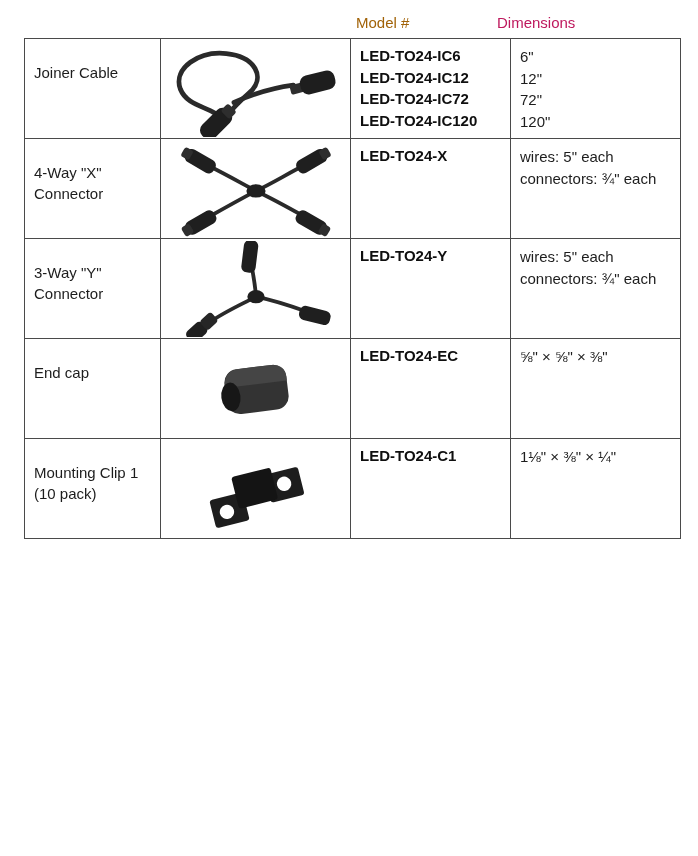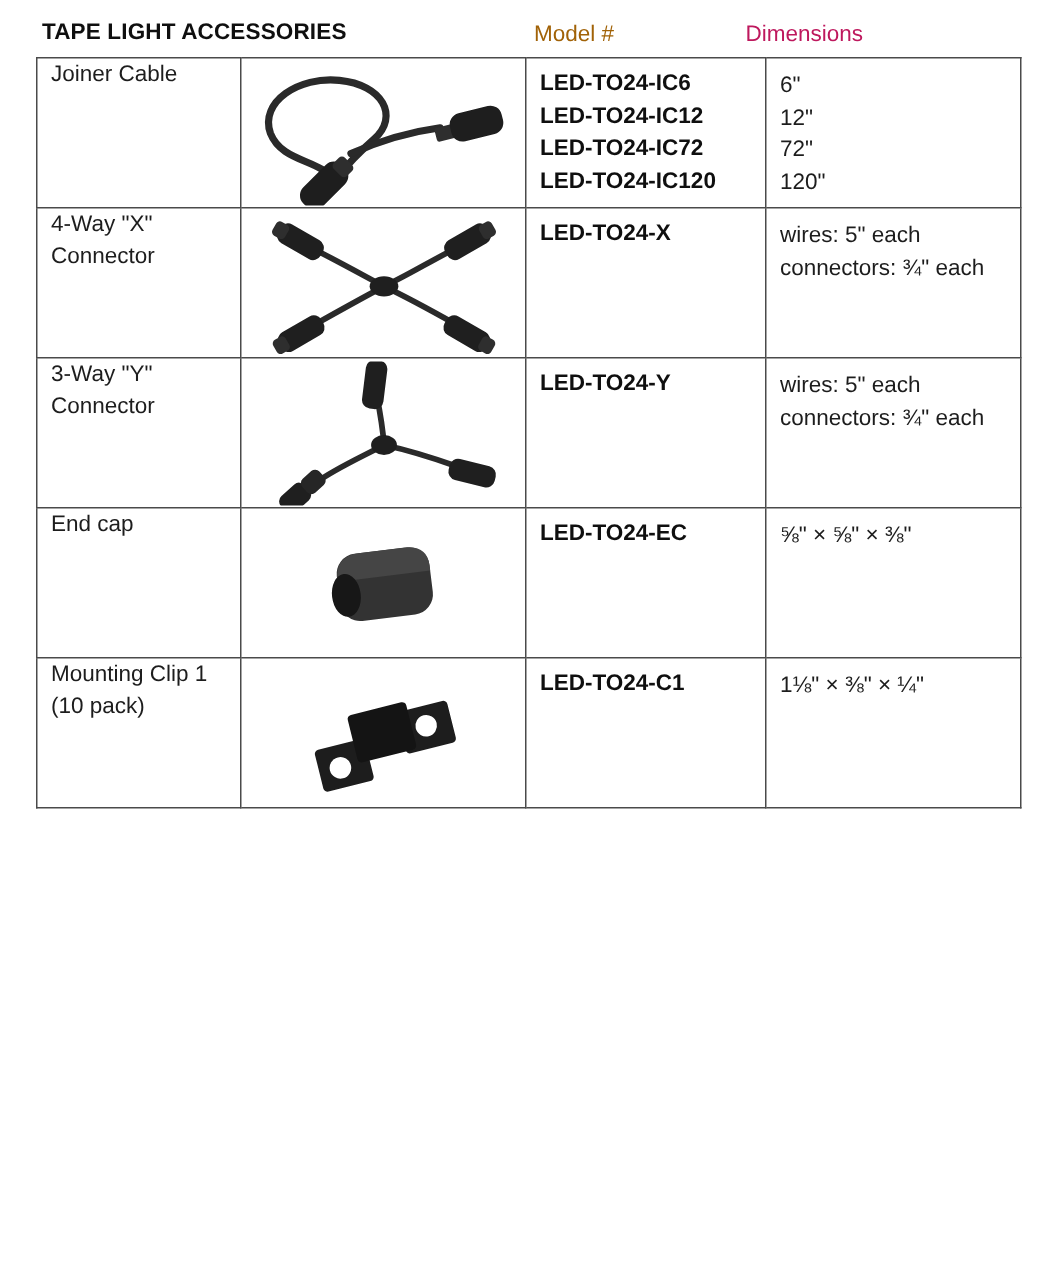--- a/index.html
+++ b/index.html
@@ -22,37 +22,36 @@
 
   table.acc {
     border-collapse: collapse;
     margin-left: 24px;
     table-layout: fixed;
     width: 656px;
   }
   .acc td { border: 1.5px solid #4a4a4a; vertical-align: top; }
   .acc tr { height: 100px; }
 
-  td.name-cell  { padding: 0 6px 6px 9px; }
+  td.name-cell  { padding: 23px 6px 6px 9px; }
   td.img-cell   { padding: 0; text-align: center; vertical-align: middle; }
   td.model-cell { padding: 6px 6px 6px 9px; }
   td.dims-cell  { padding: 7px 6px 6px 9px; }
 
   .name { font-size: 15px; line-height: 21px; white-space: pre-line; color: #1d1d1d; }
   .model-line { font-size: 15px; font-weight: 700; line-height: 21.5px; color: #0f0f0f; }
   .dim-line { font-size: 15px; line-height: 21.5px; color: #1d1d1d; }
 
   svg.product { display: block; margin: 0 auto; }
 </style>
 </head>
 <body>
 
 <div>
   <div class="header-bar">
-    <div class="page-title">TAPE LIGHT ACCESSORIES</div>
     <div class="col-head-model">Model #</div>
     <div class="col-head-dims">Dimensions</div>
   </div>
 
   <table class="acc">
     <colgroup>
       <col style="width:136px">
       <col style="width:190px">
       <col style="width:160px">
       <col style="width:170px">

